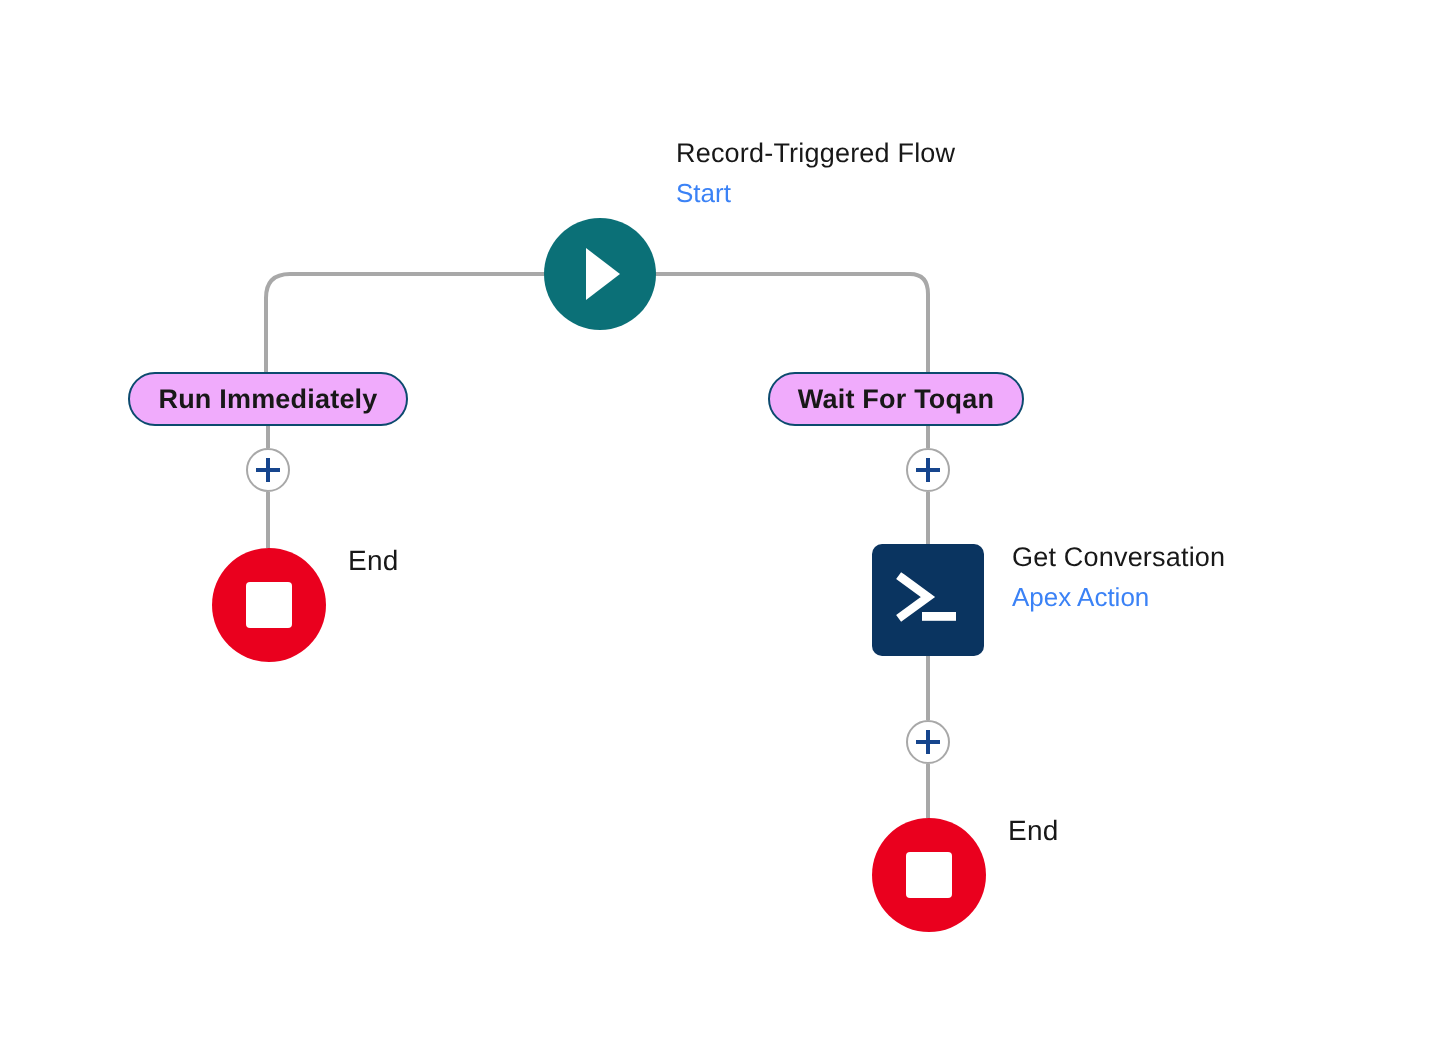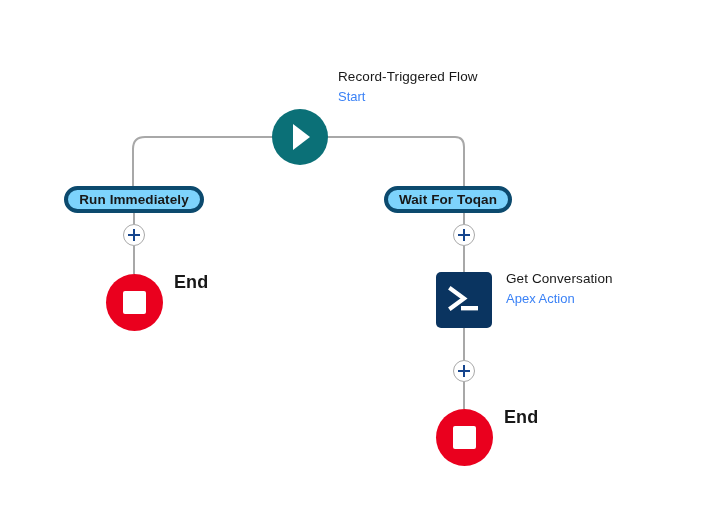--- a/index.html
+++ b/index.html
@@ -70,23 +70,23 @@
     font-weight: normal;
     color: #3b82f6;
     line-height: 18px;
     margin-top: 2px;
   }
 
   
   .pill {
     position: absolute;
     height: 27px;
-    border: 4px solid #0c4a6e;
+    border: 1px solid #0c4a6e;
     border-radius: 14px;
-    background: #7dd3fc;
+    background: #f0abfc;
     display: flex;
     align-items: center;
     justify-content: center;
     box-sizing: border-box;
     cursor: pointer;
   }
   .pill span {
     font-size: 13.5px;
     font-weight: bold;
     color: #181818;
@@ -138,22 +138,22 @@
     position: absolute;
     left: 17px;
     top: 17px;
     width: 23px;
     height: 23px;
     border-radius: 2px;
     background: #ffffff;
   }
   .end-label {
     position: absolute;
-    font-size: 18px;
-    font-weight: bold;
+    font-size: 14px;
+    font-weight: normal;
     color: #181818;
     white-space: nowrap;
     letter-spacing: 0.1px;
   }
 
   
   .apex-box {
     position: absolute;
     left: 436px;
     top: 272px;

